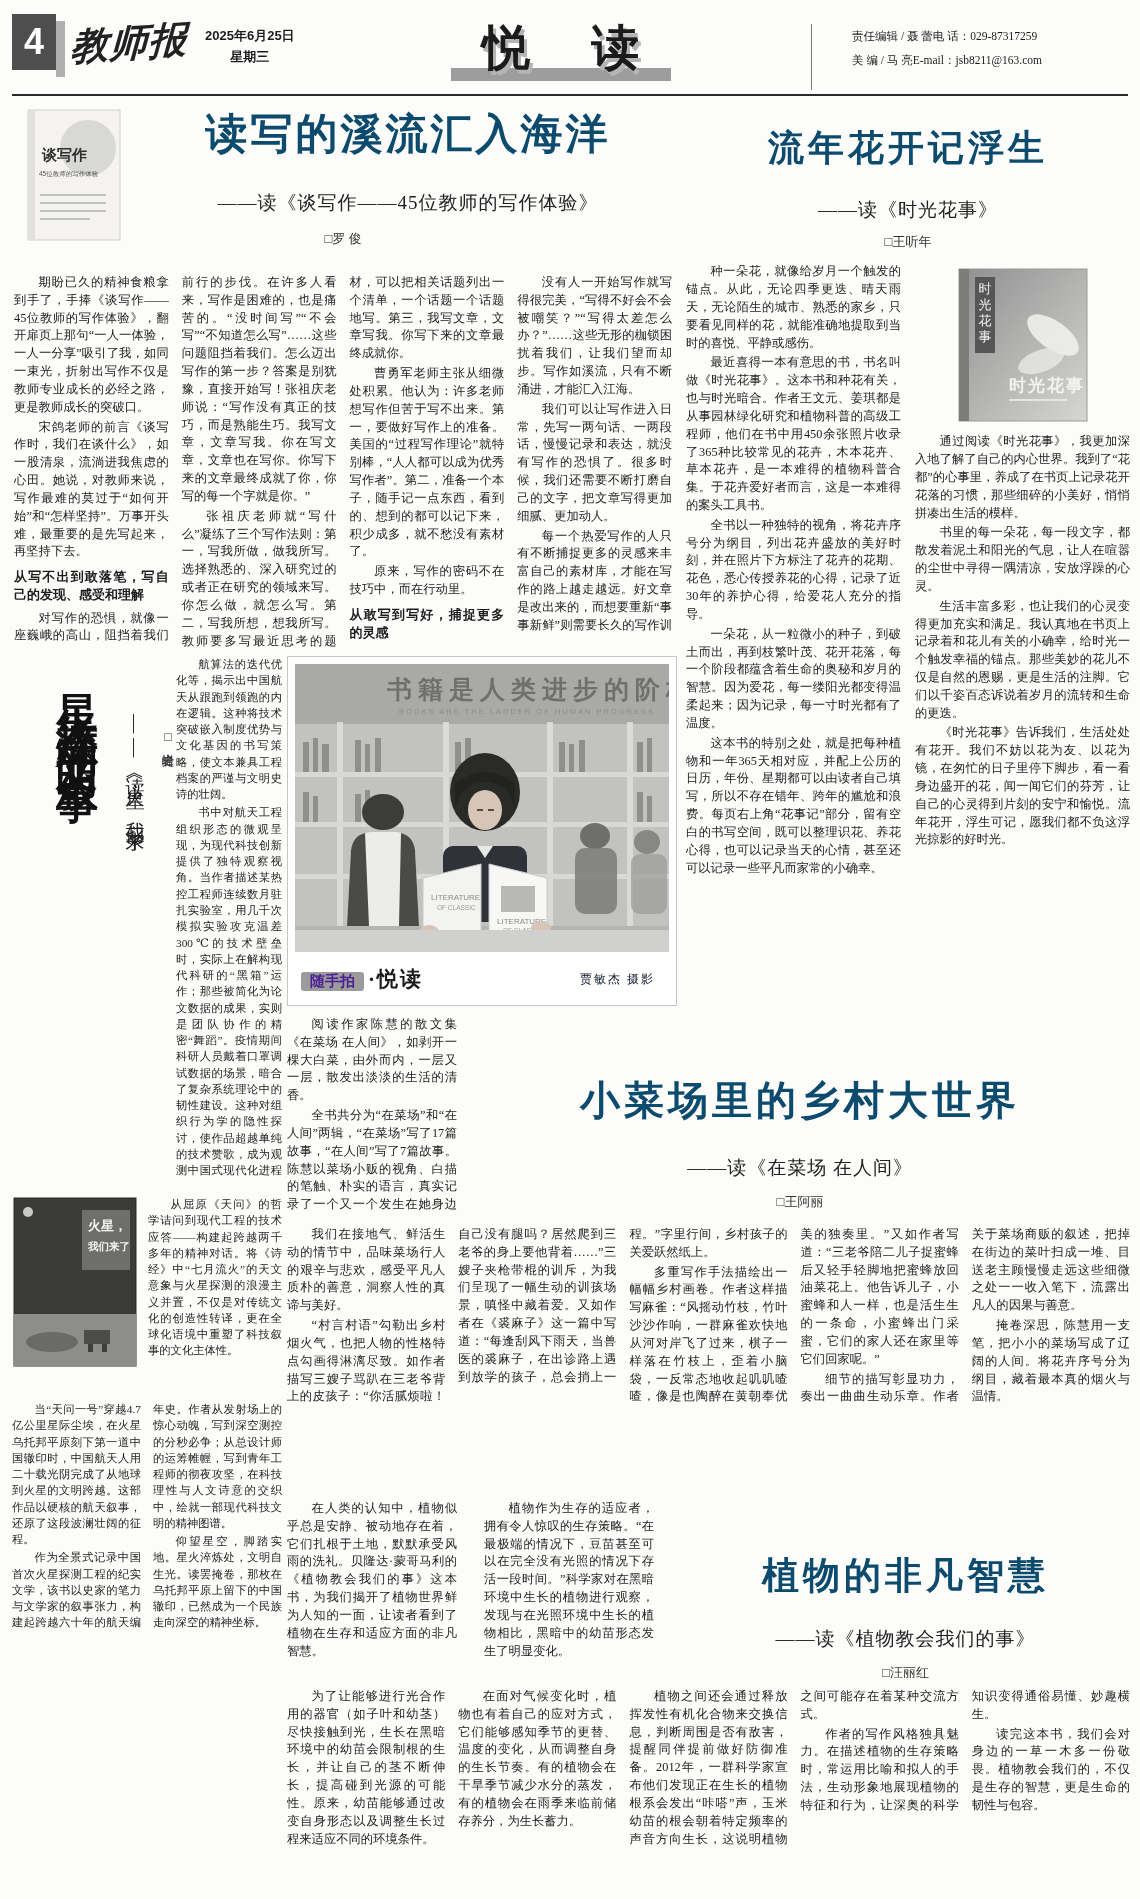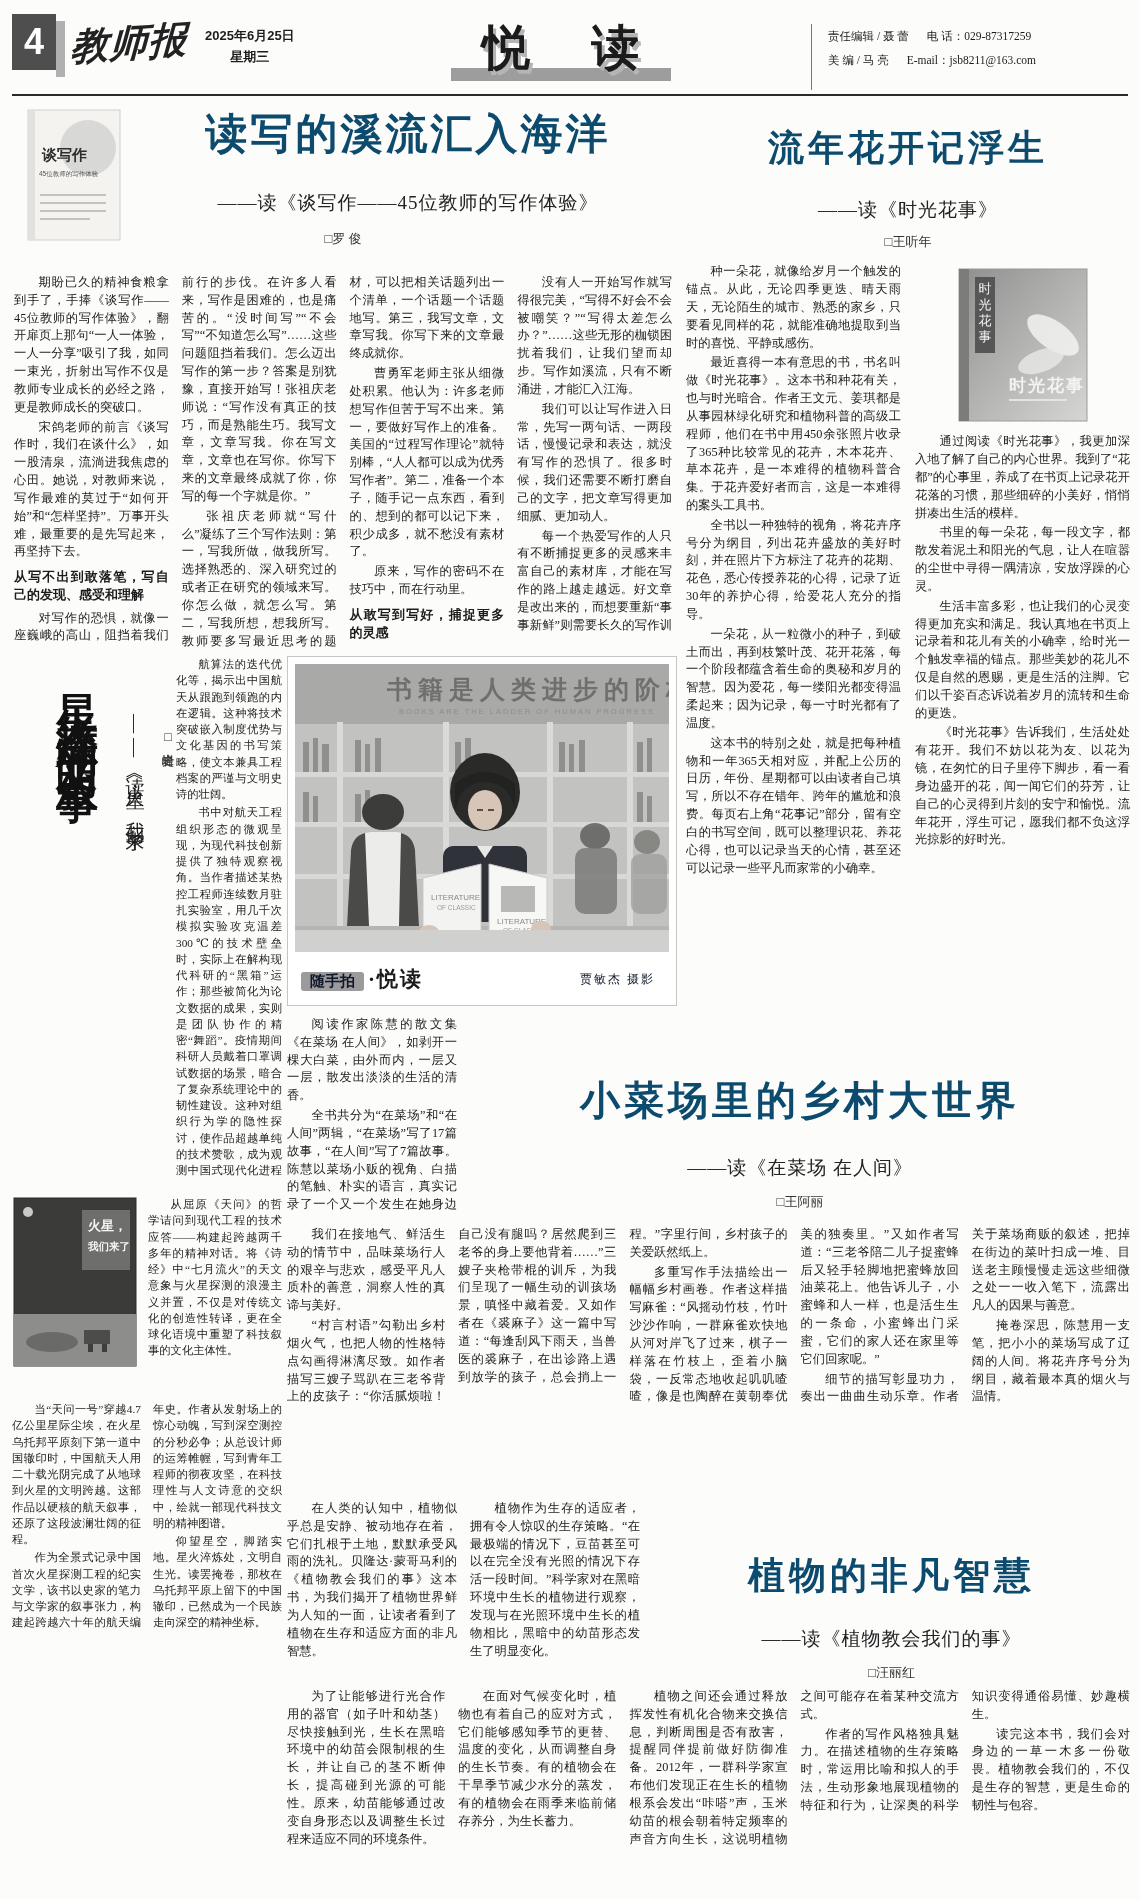--- a/index.html
+++ b/index.html
@@ -16,21 +16,21 @@
              transform:rotate(-4deg) skewX(-6deg);color:#222;}
   .dateblock{margin:20px 16px 0 16px;text-align:center;font-size:13px;font-weight:bold;line-height:1.6;
              font-family:"Liberation Sans","DejaVu Sans",sans-serif;}
   .section-title{flex:1;text-align:center;position:relative;margin-top:10px;}
   .st-text{position:relative;display:inline-block;font-family:"Liberation Sans","DejaVu Sans",sans-serif;
            font-weight:900;font-size:48px;letter-spacing:24px;padding-left:24px;color:#1b1b1b;
            text-shadow:3px 4px 0 #b5b5b5;z-index:2;}
   .st-bar{position:absolute;left:50%;transform:translateX(-50%);top:52px;width:220px;height:13px;background:#9d9d9d;z-index:1;}
   .editorblock{border-left:1px solid #777;padding-left:16px;margin-top:18px;width:300px;
                font-size:11.5px;line-height:2.1;}
-  .ed-row{display:flex;gap:18px;white-space:nowrap;}
+  .ed-row{display:flex;white-space:nowrap;margin-left:24px;}
   
   .headline{font-family:"Liberation Sans","DejaVu Sans",sans-serif;font-weight:900;color:#0c4a6e;}
   .subtitle{font-size:19px;letter-spacing:1px;color:#222;}
   .author{font-size:13px;color:#333;}
   .body-text{font-size:12.3px;line-height:1.45;text-align:justify;overflow:hidden;}
   .body-text p{margin:0 0 2px;text-indent:2em;}
   .sec-head{font-family:"Liberation Sans","DejaVu Sans",sans-serif;font-weight:bold;font-size:13px;
             margin:7px 0 5px;text-indent:0;line-height:1.4;}
   .small-text{font-size:11.3px;line-height:1.44;text-align:justify;overflow:hidden;}
   .small-text p{margin:0 0 2px;text-indent:2em;}
@@ -46,21 +46,21 @@
   #a2{position:absolute;left:686px;top:100px;width:444px;}
   .a2-title{text-align:center;font-size:36px;letter-spacing:4px;font-family:Liberation Serif, serif;}
   .a2-sub{text-align:center;margin-top:10px;}
   .a2-author{text-align:center;margin-top:10px;}
   .a2-body{display:flex;gap:14px;margin-top:12px;height:768px;overflow:hidden;}
   .a2-col{flex:1;}
   .a2-cover{width:140px;height:160px;margin:2px auto 8px;}
   
   #photo{position:absolute;left:287px;top:656px;width:390px;background:#fff;border:1px solid #c6c6c6;padding:7px;box-sizing:border-box;}
   .photo-caption{display:flex;align-items:center;justify-content:space-between;padding:9px 14px 5px 6px;}
-  .badge{display:inline-block;background:#9b9b9b;color:#0f172a;font-family:"Liberation Sans","DejaVu Sans",sans-serif;
+  .badge{display:inline-block;background:#9b9b9b;color:#4c1d95;font-family:"Liberation Sans","DejaVu Sans",sans-serif;
          font-weight:bold;font-size:15px;padding:0 9px;border-radius:3px;}
   .badge-suffix{font-weight:900;font-size:21px;margin-left:4px;letter-spacing:2px;}
   .credit{font-size:12px;color:#0f172a;letter-spacing:2px;}
   
   #a3{position:absolute;left:12px;top:656px;width:270px;}
   .a3-row1{display:flex;height:524px;overflow:hidden;}
   .a3-vtitle{writing-mode:vertical-rl;font-family:"Liberation Sans","DejaVu Sans",sans-serif;font-weight:900;
              font-size:42px;letter-spacing:11px;line-height:1;width:86px;padding-top:4px;color:#111;}
   .a3-vsub{writing-mode:vertical-rl;font-size:19px;letter-spacing:5px;width:50px;padding-top:58px;}
   .a3-vauthor{writing-mode:vertical-rl;font-size:12.5px;width:28px;padding-top:74px;color:#333;}
@@ -71,21 +71,21 @@
   #a4{position:absolute;left:287px;top:1016px;width:843px;}
   .a4-row1{display:flex;height:198px;overflow:hidden;}
   .a4-intro{width:170px;margin-right:13px;}
   .a4-titleblock{flex:1;text-align:center;padding-top:30px;}
   .a4-title{font-size:40px;letter-spacing:4px;}
   .a4-sub{margin-top:14px;}
   .a4-author{margin-top:12px;}
   .a4-body{margin-top:12px;height:252px;column-count:5;column-gap:13px;}
   
   #a5{position:absolute;left:287px;top:1500px;width:843px;}
-  .a5-row1{display:flex;height:178px;overflow:hidden;}
+  .a5-row1{display:flex;height:178px;overflow:hidden;gap:14px;}
   .a5-col{width:170px;margin-right:13px;}
   .a5-titleblock{flex:1;text-align:center;padding-top:26px;}
   .a5-title{font-size:37px;letter-spacing:4px;}
   .a5-sub{margin-top:14px;}
   .a5-author{margin-top:12px;}
   .a5-body{margin-top:10px;height:198px;column-count:5;column-gap:13px;}
 </style>
 </head>
 <body>
 

